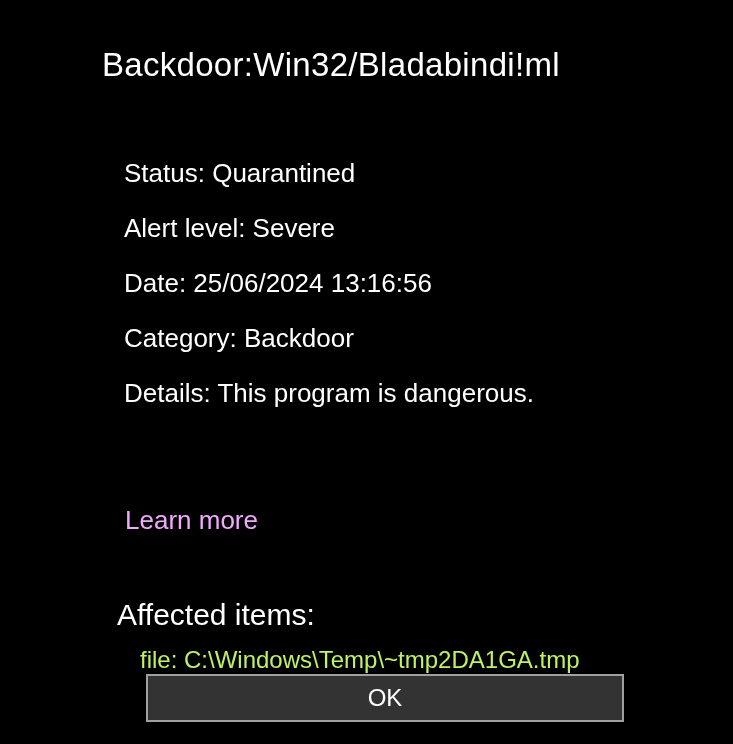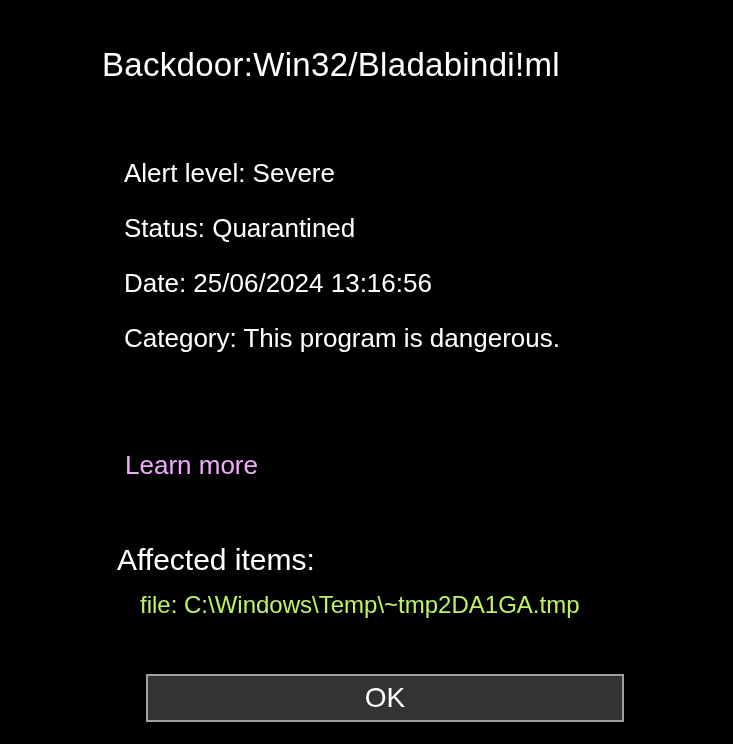--- a/index.html
+++ b/index.html
@@ -56,41 +56,42 @@
     }
     .ok-button {
       position: absolute;
       bottom: 22px;
       left: 130px;
       width: 478px;
       height: 48px;
       background: #333333;
       border: 2px solid #a0a0a0;
       color: #ffffff;
-      font-size: 28px;
+      font-size: 24px;
       font-family: inherit;
       font-weight: 400;
       cursor: pointer;
       display: flex;
       align-items: center;
       justify-content: center;
     }
   </style>
 </head>
 <body>
 
 <div class="container">
 
   <div class="threat-title">Backdoor:Win32/Bladabindi!ml</div>
 
   <div class="details-section">
+    <div class="detail-row">Status: Quarantined</div>
     <div class="detail-row">Alert level: Severe</div>
-    <div class="detail-row">Status: Quarantined</div>
     <div class="detail-row">Date: 25/06/2024 13:16:56</div>
-    <div class="detail-row">Category: This program is dangerous.</div>
+    <div class="detail-row">Category: Backdoor</div>
+    <div class="detail-row">Details: This program is dangerous.</div>
   </div>
 
   <a class="learn-more">Learn more</a>
 
   <div class="affected-label">Affected items:</div>
 
   <div class="affected-file">file: C:\Windows\Temp\~tmp2DA1GA.tmp</div>
 
   <button class="ok-button">OK</button>
 

